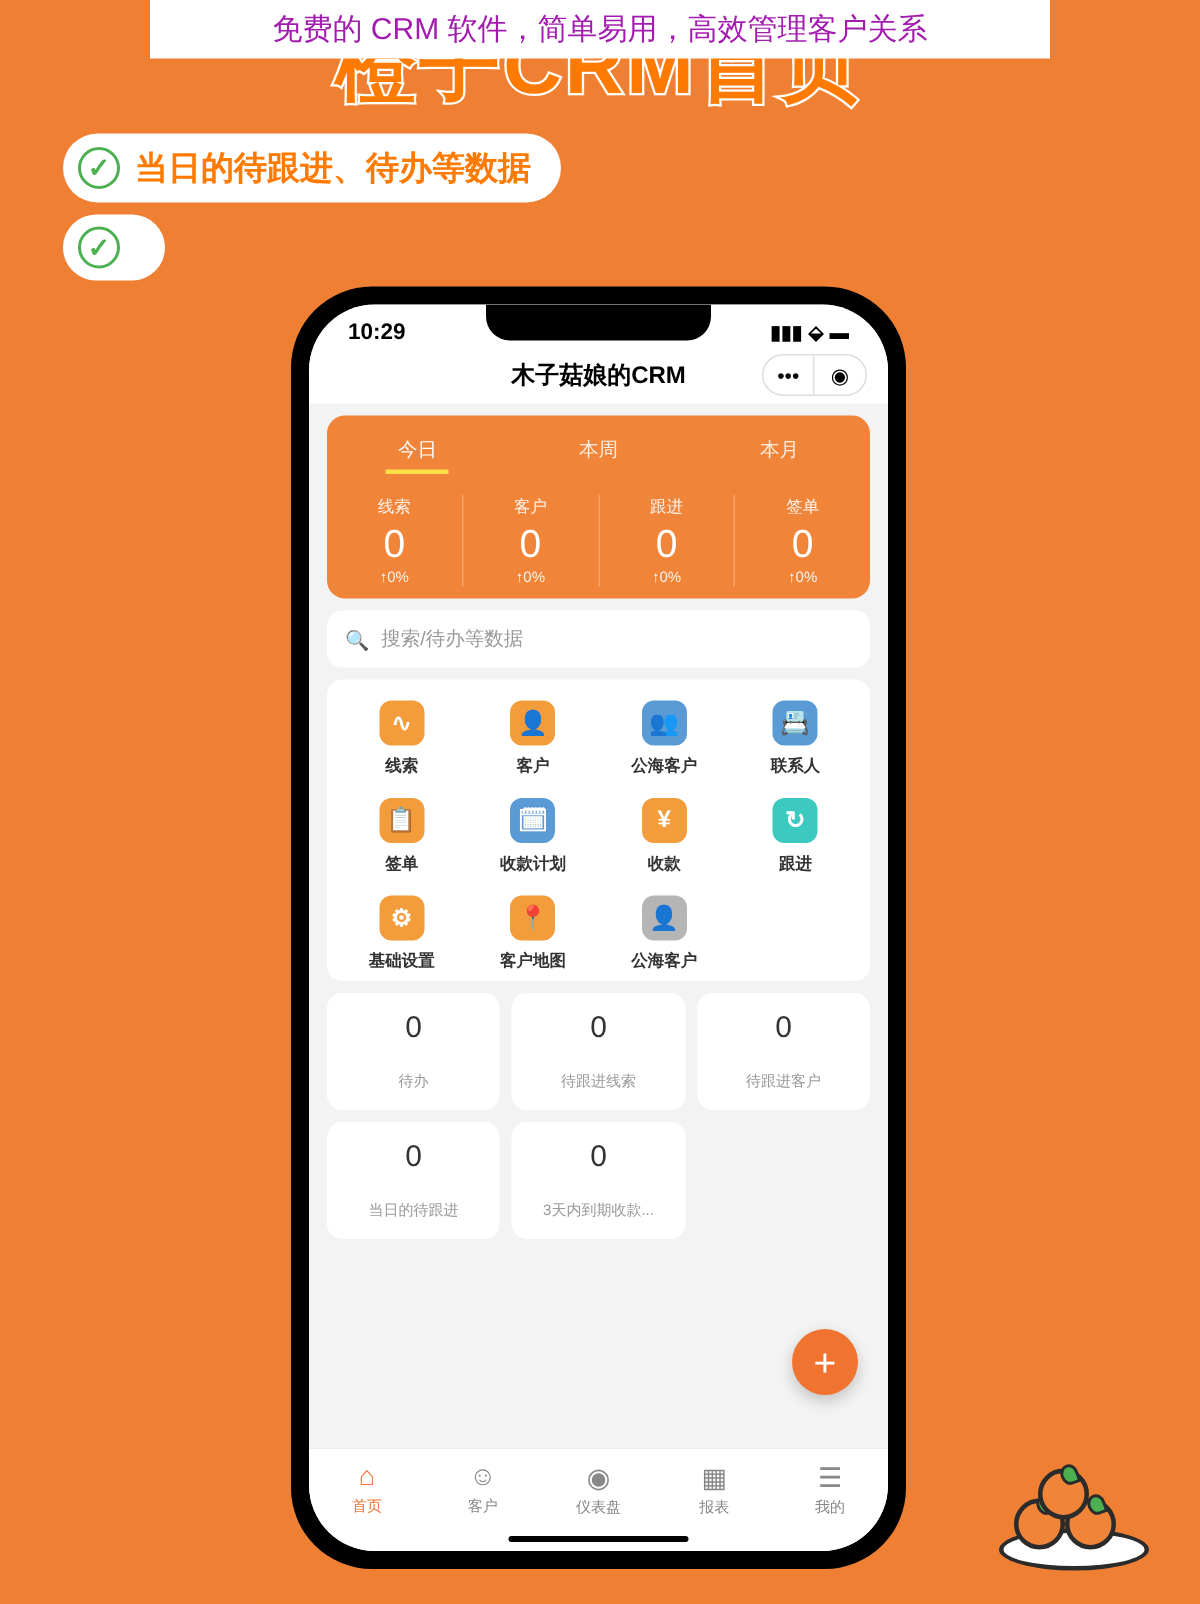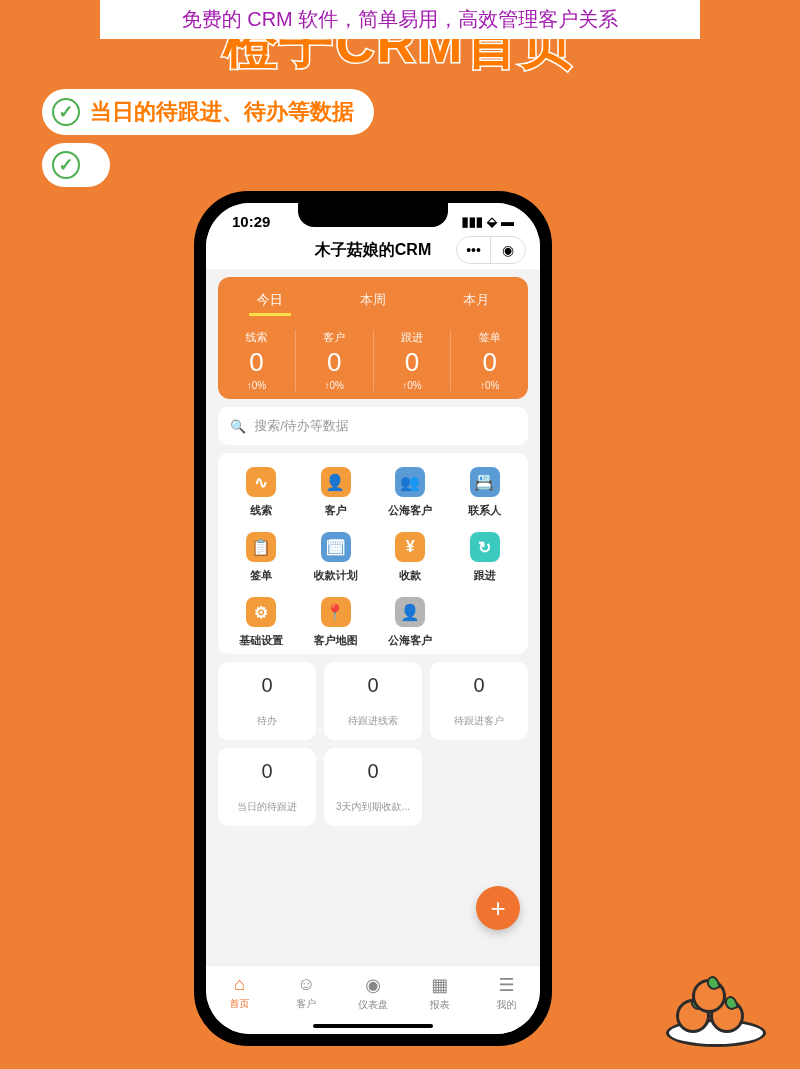--- a/index.html
+++ b/index.html
@@ -52,21 +52,21 @@
   align-items: center; justify-content: center;
   margin-right: 10px;
   color: #4caf50;
   font-size: 18px;
   font-weight: 900;
 }
 .phone {
   position: absolute;
   left: 194px;
   top: 191px;
-  width: 358px;
+  width: 410px;
   height: 855px;
   background: #000;
   border-radius: 54px;
   padding: 12px;
 }
 .screen {
   background: #f3f3f3;
   width: 100%;
   height: 100%;
   border-radius: 44px;

